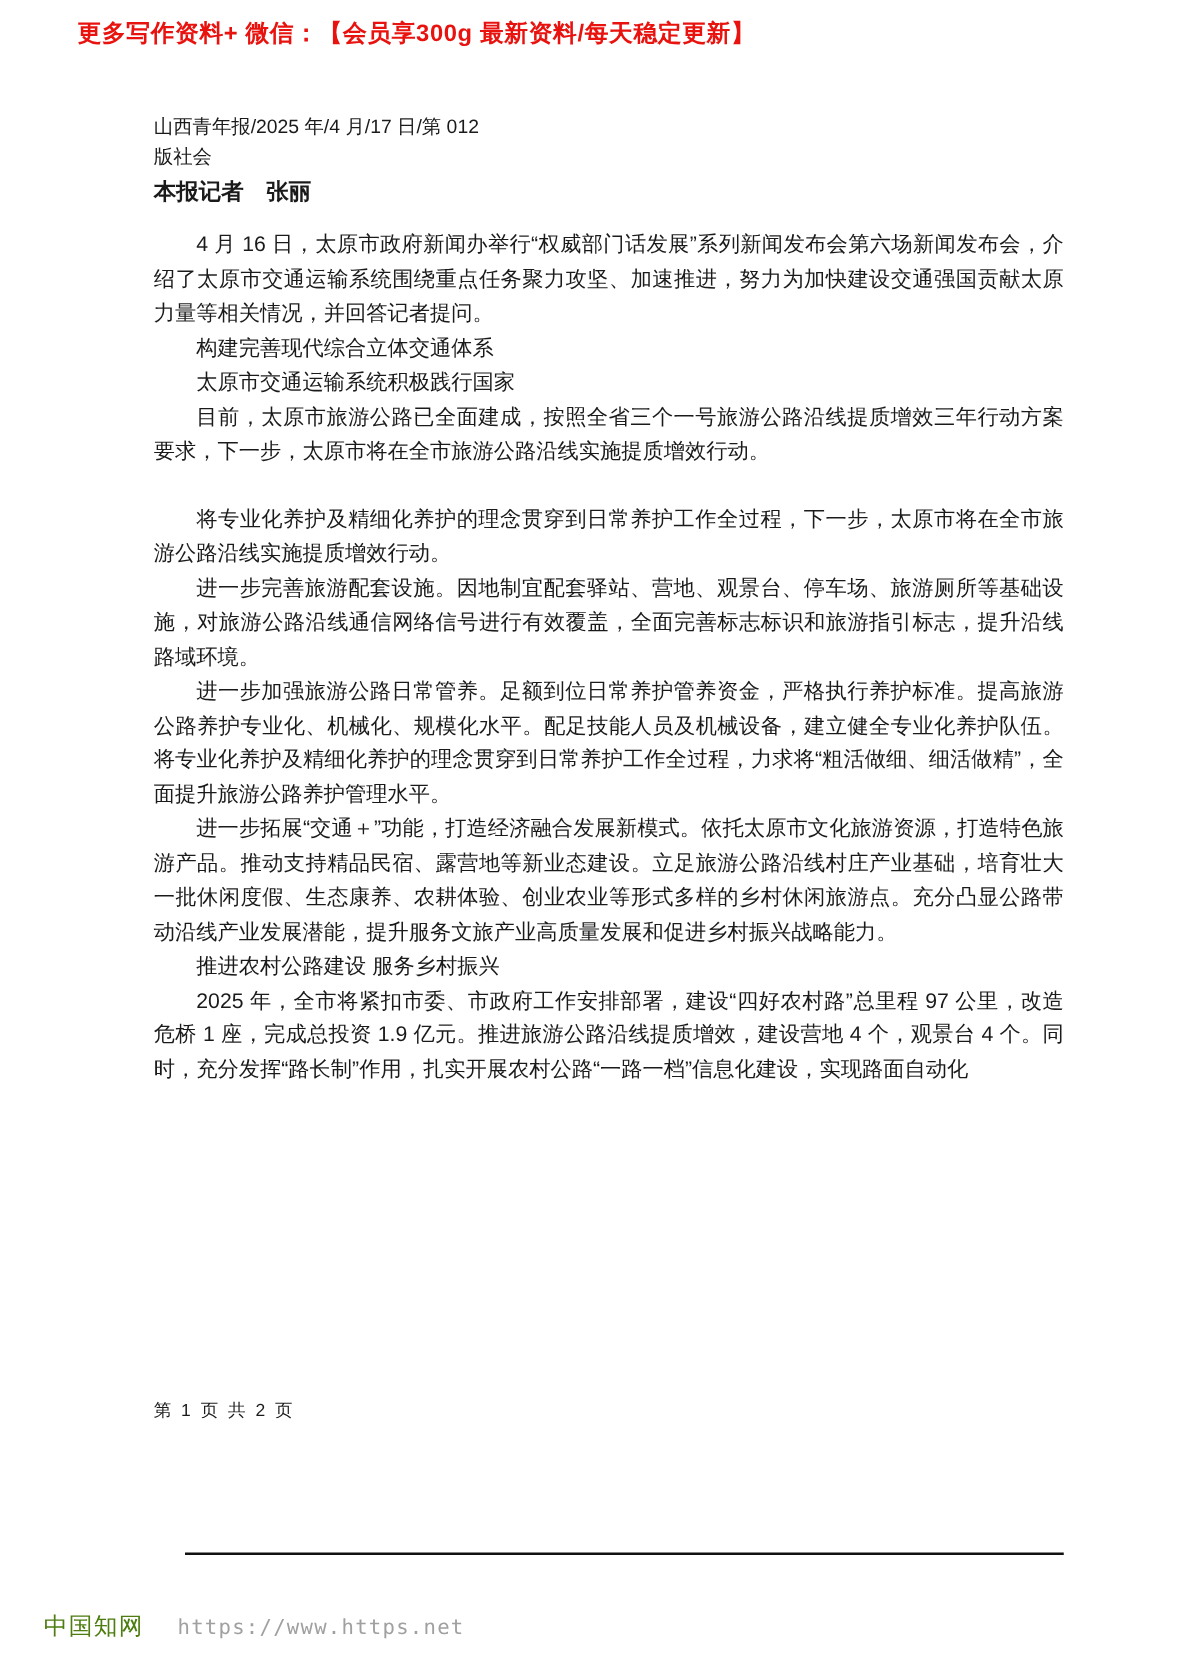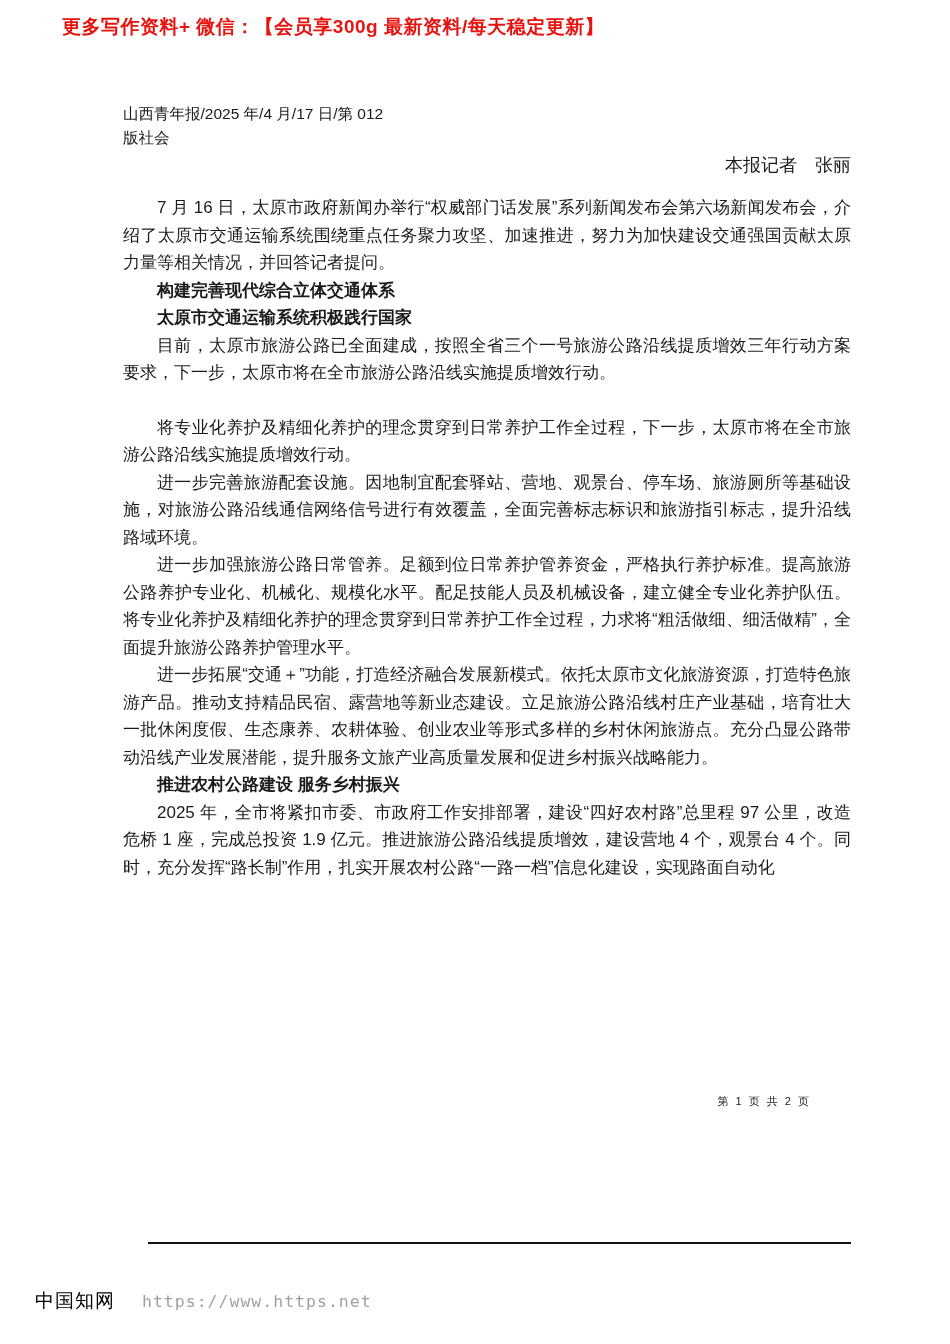--- a/index.html
+++ b/index.html
@@ -17,62 +17,62 @@
     left: 62px;
     top: 14px;
     font-size: 19px;
     font-weight: bold;
     letter-spacing: 0.5px;
     white-space: nowrap;
   }
   .column {
     position: absolute;
     left: 123px;
-    top: 102px;
+    top: 90px;
     width: 728px;
   }
   .source-line, .edition-line {
     font-size: 15.5px;
     line-height: 24px;
     text-align: left;
   }
   .article-title {
     margin-top: 7px;
     font-size: 24px;
     font-weight: bold;
     text-align: center;
     line-height: 30px;
     letter-spacing: 1px;
   }
   .article-byline {
     font-size: 18px;
-    font-weight: normal;
-    text-align: right;
+    font-weight: bold;
+    text-align: left;
     line-height: 26px;
     margin-top: 2px;
     margin-bottom: 16px;
   }
   .article-body { width: 100%; }
   .para {
     font-size: 17px;
     line-height: 27.5px;
     text-align: justify;
     text-indent: 2em;
     word-break: break-all;
   }
-  .subhead { font-weight: bold; }
+  .subhead { font-weight: normal; }
   .spacer { height: 27px; }
   .page-indicator {
     position: absolute;
-    top: 1094px;
+    top: 1120px;
     left: 123px;
     width: 728px;
-    text-align: right;
+    text-align: left;
     padding-right: 40px;
-    font-size: 11px;
+    font-size: 14px;
     letter-spacing: 2px;
   }
   .divider-rule {
     position: absolute;
     left: 148px;
     top: 1242px;
     width: 703px;
     height: 2px;
     background: #111111;
   }
@@ -100,34 +100,34 @@
 
 <div class="promo-banner" style="color: rgb(232, 18, 14);">更多写作资料+ 微信：【会员享300g 最新资料/每天稳定更新】</div>
 
 <div class="column">
   <div class="source-line">山西青年报/2025 年/4 月/17 日/第 012</div>
   <div class="edition-line">版社会</div>
   <div class="article-byline">本报记者　张丽</div>
 
   <div class="article-body">
 
-  <p class="para body">7 月 16 日，太原市政府新闻办举行“权威部门话发展”系列新闻发布会第六场新闻发布会，介绍了太原市交通运输系统围绕重点任务聚力攻坚、加速推进，努力为加快建设交通强国贡献太原力量等相关情况，并回答记者提问。</p>
+  <p class="para body">4 月 16 日，太原市政府新闻办举行“权威部门话发展”系列新闻发布会第六场新闻发布会，介绍了太原市交通运输系统围绕重点任务聚力攻坚、加速推进，努力为加快建设交通强国贡献太原力量等相关情况，并回答记者提问。</p>
       <p class="para subhead">构建完善现代综合立体交通体系</p>
       <p class="para subhead">太原市交通运输系统积极践行国家</p>
       <p class="para body">目前，太原市旅游公路已全面建成，按照全省三个一号旅游公路沿线提质增效三年行动方案要求，下一步，太原市将在全市旅游公路沿线实施提质增效行动。</p>
       <p class="para spacer"></p>
       <p class="para body">将专业化养护及精细化养护的理念贯穿到日常养护工作全过程，下一步，太原市将在全市旅游公路沿线实施提质增效行动。</p>
       <p class="para body">进一步完善旅游配套设施。因地制宜配套驿站、营地、观景台、停车场、旅游厕所等基础设施，对旅游公路沿线通信网络信号进行有效覆盖，全面完善标志标识和旅游指引标志，提升沿线路域环境。</p>
       <p class="para body">进一步加强旅游公路日常管养。足额到位日常养护管养资金，严格执行养护标准。提高旅游公路养护专业化、机械化、规模化水平。配足技能人员及机械设备，建立健全专业化养护队伍。将专业化养护及精细化养护的理念贯穿到日常养护工作全过程，力求将“粗活做细、细活做精”，全面提升旅游公路养护管理水平。</p>
       <p class="para body">进一步拓展“交通＋”功能，打造经济融合发展新模式。依托太原市文化旅游资源，打造特色旅游产品。推动支持精品民宿、露营地等新业态建设。立足旅游公路沿线村庄产业基础，培育壮大一批休闲度假、生态康养、农耕体验、创业农业等形式多样的乡村休闲旅游点。充分凸显公路带动沿线产业发展潜能，提升服务文旅产业高质量发展和促进乡村振兴战略能力。</p>
       <p class="para subhead">推进农村公路建设 服务乡村振兴</p>
       <p class="para body">2025 年，全市将紧扣市委、市政府工作安排部署，建设“四好农村路”总里程 97 公里，改造危桥 1 座，完成总投资 1.9 亿元。推进旅游公路沿线提质增效，建设营地 4 个，观景台 4 个。同时，充分发挥“路长制”作用，扎实开展农村公路“一路一档”信息化建设，实现路面自动化</p>
     </div>
 </div>
 
 <div class="page-indicator">第 1 页 共 2 页</div>
 
 <div class="divider-rule"></div>
 
 <div class="watermark">
-  <span class="wm-name" style="color: #000000;">中国知网</span>
+  <span class="wm-name" style="color: #4d7c0f;">中国知网</span>
   <span class="wm-url" style="color: rgb(160, 160, 160);">https://www.https.net</span>
 </div>
 
 </body></html>

